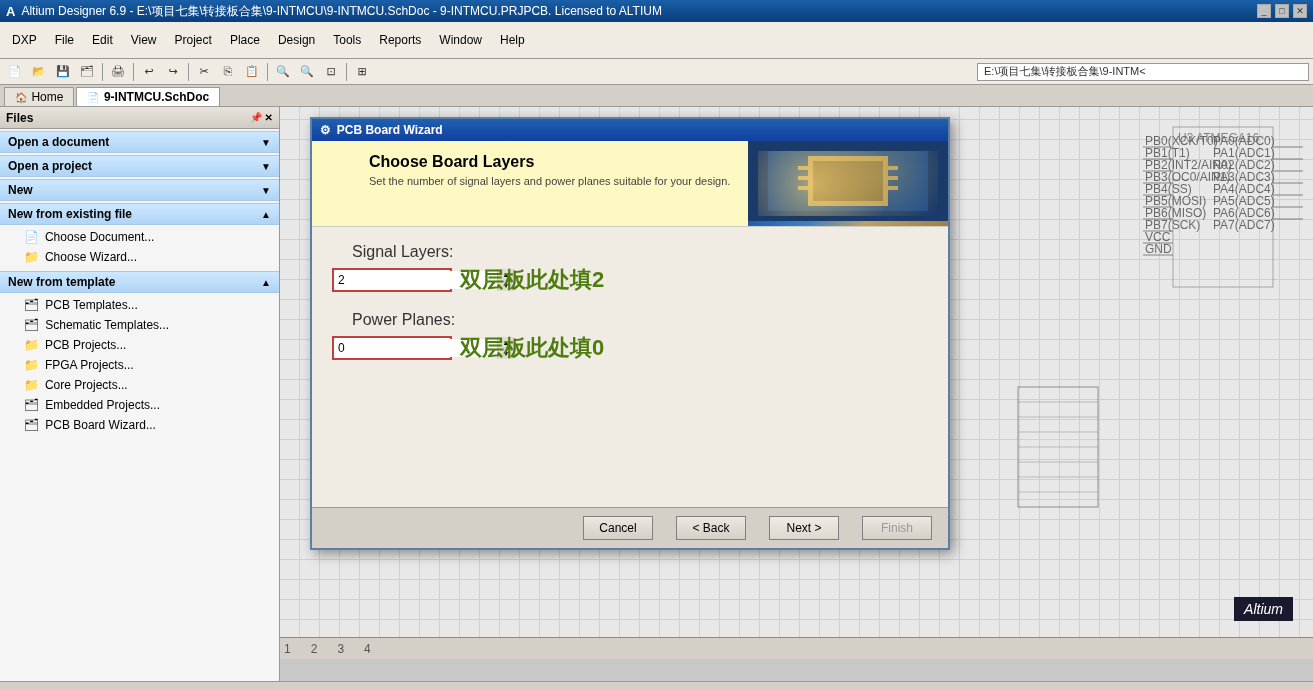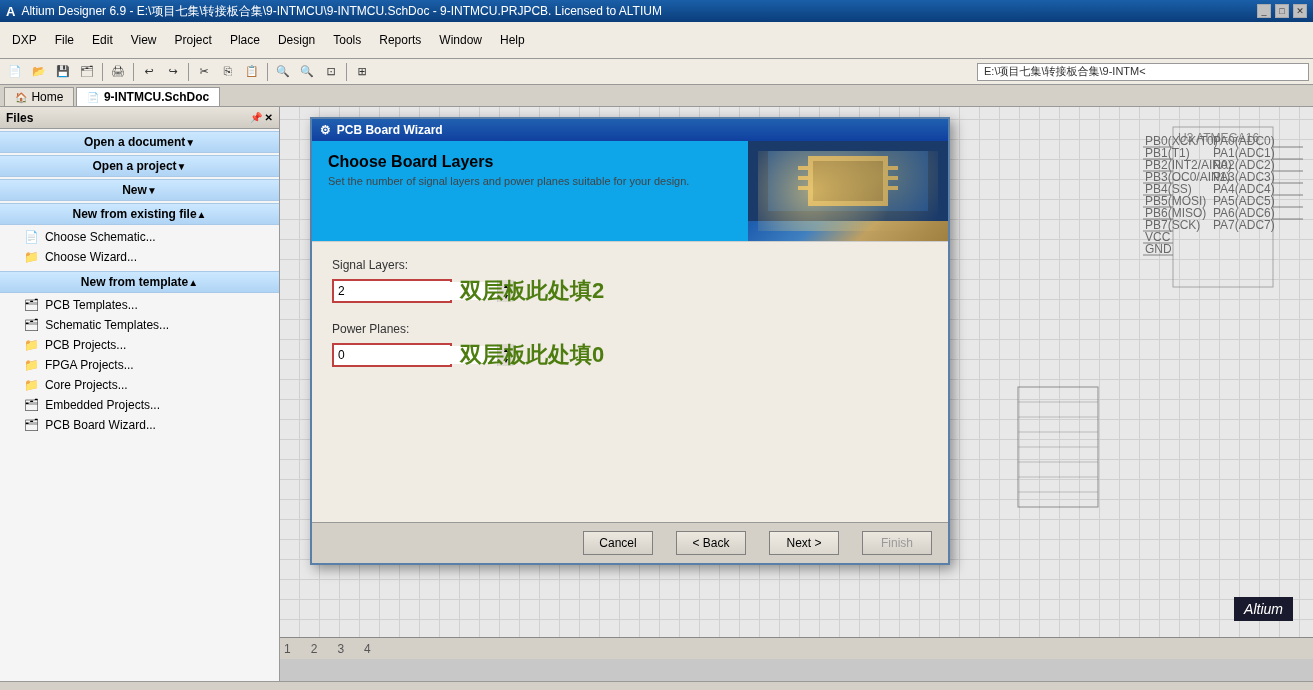--- a/index.html
+++ b/index.html
@@ -121,21 +121,21 @@
     .sidebar-header-icons { display: flex; gap: 2px; }
     .sidebar-header-icon { font-size: 10px; cursor: pointer; }
 
     .section-header {
       background: linear-gradient(to bottom, #cce8ff, #b0d4f5);
       border-bottom: 1px solid #aac8e8;
       border-top: 1px solid #aac8e8;
       padding: 3px 8px;
       display: flex;
       align-items: center;
-      justify-content: center;
+      justify-content: space-between;
       cursor: pointer;
       font-weight: bold;
       font-size: 12px;
       margin-top: 2px;
     }
     .section-header .arrow { font-size: 10px; }
     .section-content { padding: 2px 0; }
     .sidebar-item {
       padding: 3px 8px 3px 24px;
       cursor: pointer;
@@ -192,23 +192,24 @@
       font-weight: bold;
       font-size: 12px;
       display: flex;
       align-items: center;
       gap: 6px;
     }
 
     
     .wizard-banner {
       display: flex;
-      height: 101px;
-      background: #0ea5e9;
+      height: 86px;
+      background: #fef9c3;
       border-bottom: 1px solid #ccc;
+      padding-left: 41px;
     }
     .wizard-banner-text {
       flex: 1;
       padding: 12px 16px;
     }
     .wizard-banner-title {
       font-size: 16px;
       font-weight: bold;
       color: #000;
       margin-bottom: 4px;
@@ -236,23 +237,24 @@
     .wizard-body {
       padding: 16px 20px;
       background: #f0ece4;
       min-height: 280px;
     }
 
     .field-group {
       margin-bottom: 16px;
     }
     .field-label {
-      font-size: 12px;
+      font-size: 16px;
       color: #333;
       margin-bottom: 4px;
+      margin-left: 20px;
     }
     .field-row {
       display: flex;
       align-items: center;
       gap: 8px;
     }
     .number-input-box {
       width: 120px;
       border: 2px solid #c04040;
       background: white;
@@ -446,21 +448,21 @@
       <span class="arrow">▼</span>
     </div>
 
     <div class="section-header">
       <span>New from existing file</span>
       <span class="arrow">▲</span>
     </div>
     <div class="section-content">
       <div class="sidebar-item">
         <span class="sidebar-item-icon">📄</span>
-        <span>Choose Schematic...</span>
+        <span>Choose Document...</span>
       </div>
       <div class="sidebar-item">
         <span class="sidebar-item-icon">📁</span>
         <span>Choose Wizard...</span>
       </div>
     </div>
 
     <div class="section-header">
       <span>New from template</span>
       <span class="arrow">▲</span>

